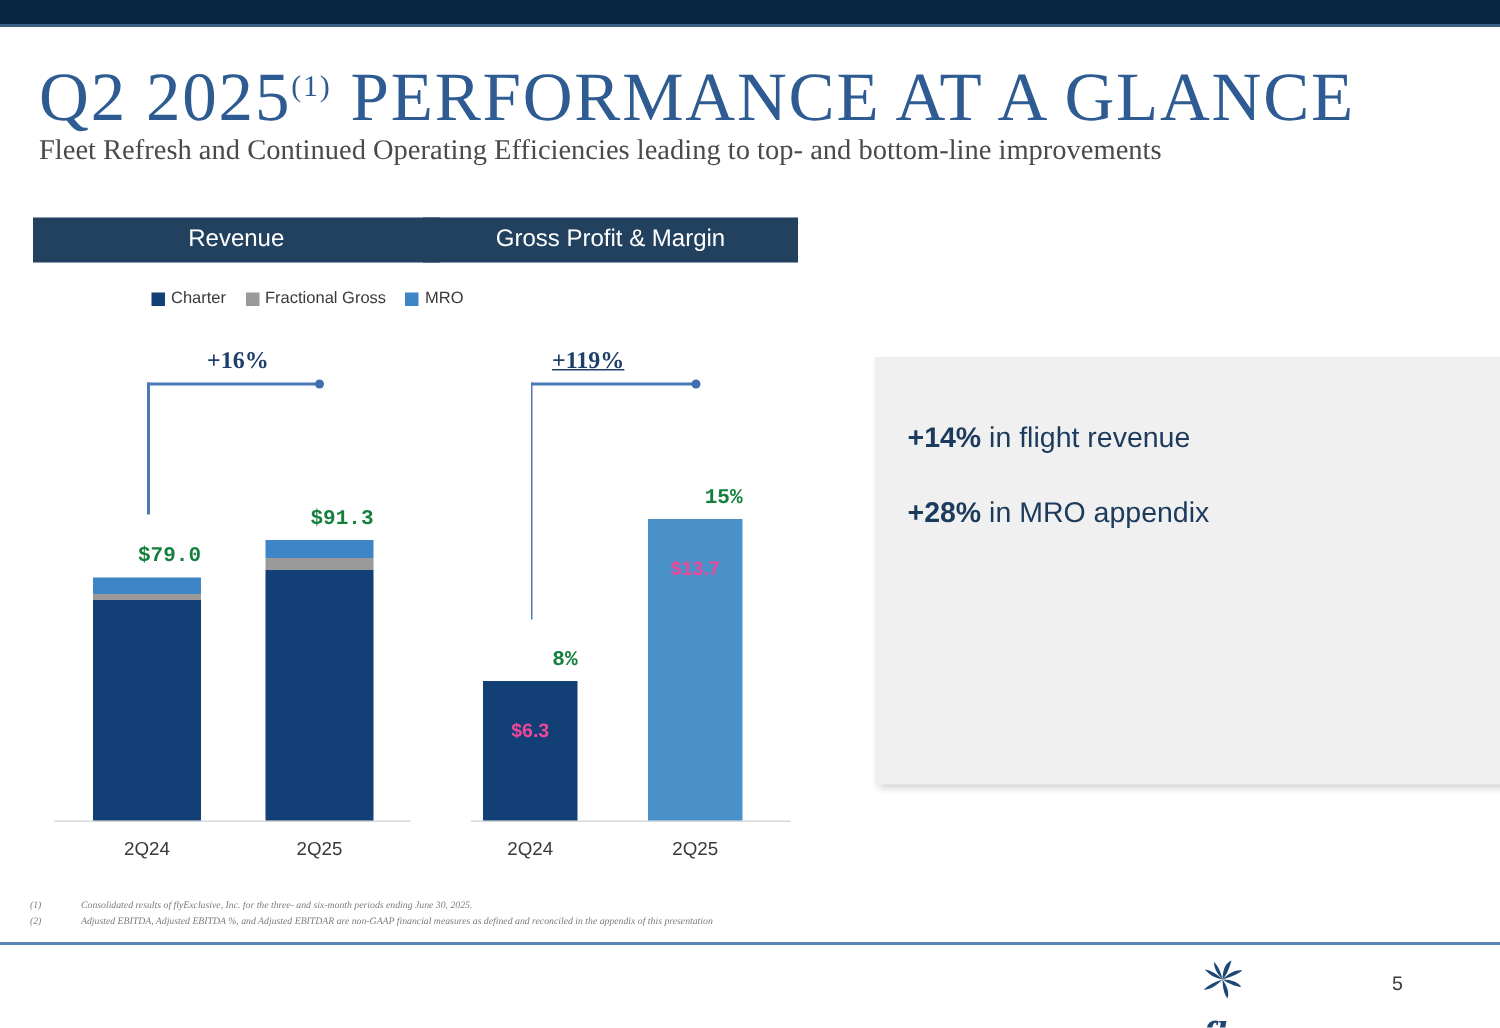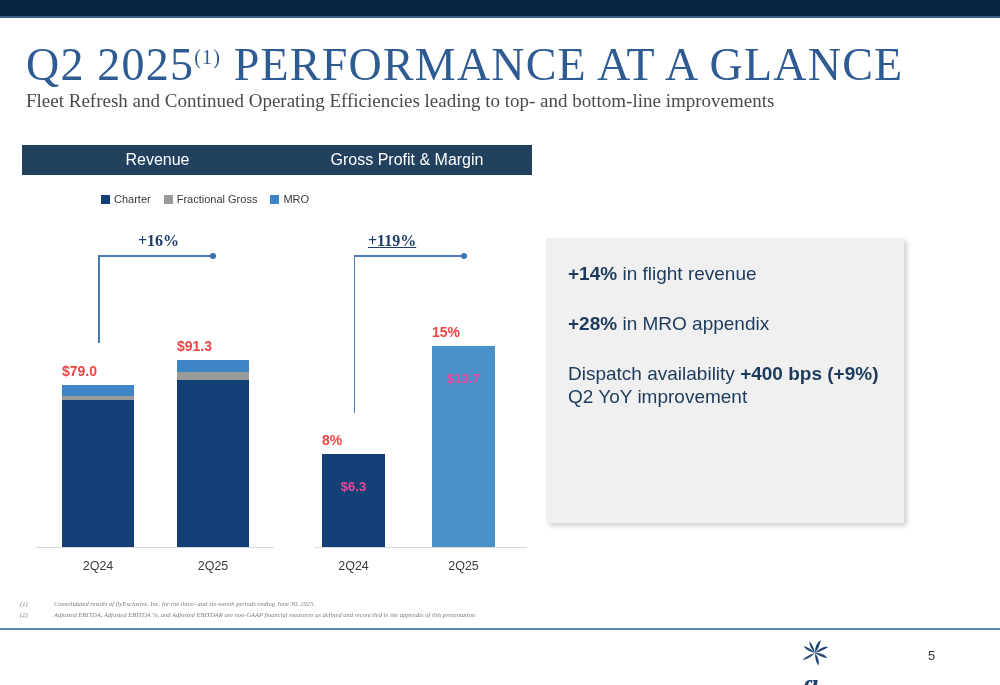--- a/index.html
+++ b/index.html
@@ -65,22 +65,22 @@
     height:1.5px; background:#d9d9d9;
   }
   .bar-stack { position:absolute; bottom:28px; }
   .seg { width:100%; }
   .cat-label {
     position:absolute; bottom:2px;
     font-size:12.5px; color:#3a3a3a; text-align:center;
   }
   .bar-top-label {
     position:absolute;
-    font-size:14px; font-weight:bold; color:#ef4444;
-    text-align:left; white-space:nowrap;
+    font-size:14px; font-weight:bold; color:#15803d;
+    text-align:right; white-space:nowrap;font-family:Liberation Mono, monospace;
   }
   .bar-in-label {
     position:absolute;
     font-size:13px; font-weight:bold; color:#ec4899;
     text-align:center; white-space:nowrap;
   }
 
   
   .callout-label {
     position:absolute; font-family:"Liberation Serif", serif;
@@ -88,24 +88,24 @@
   }
   .callout-v { position:absolute; width:1.6px; background:#4a7ab5; }
   .callout-h { position:absolute; height:1.6px; background:#4a7ab5; }
   .callout-dot {
     position:absolute; width:6px; height:6px; border-radius:50%;
     background:#3f6fad;
   }
 
   
   #highlights {
-    position:absolute; left:546px; top:238px; width:358px; height:285px;
+    position:absolute; left:583px; top:238px; width:418px; height:285px;
     background:#f0f0f0;
     box-shadow:3px 3px 5px rgba(0,0,0,0.18);
-    padding:24px 22px 0 22px;
+    padding:43px 22px 0 22px;
   }
   .hl-line {
     font-size:19px; color:#1b3a5c; line-height:1.25;
     margin-bottom:26px;
   }
   .hl-line b { font-weight:bold; }
   .hl-line.last { margin-bottom:0; }
 
   
   #footnotes {
@@ -216,23 +216,20 @@
   <div class="bar-in-label" id="gp-val-1" style="left: 132px; width: 63px; bottom: 189.471px;">$13.7</div>
   <div class="cat-label" id="gp-cat-1" style="left: 132px; width: 63px;">2Q25</div>
 </div>
 
 <div id="highlights">
   <div class="hl-line">
     <b>+14%</b><span> in flight revenue</span>
   </div>
   <div class="hl-line">
     <b>+28%</b><span> in MRO appendix</span>
-  </div>
-  <div class="hl-line last">
-    <span>Dispatch availability </span><b>+400 bps (+9%)</b><span> Q2 YoY improvement</span>
   </div>
 </div>
 
 <div id="footnotes">
   <div class="fn-row">
     <span class="fn-num">(1)</span>
     <span>Consolidated results of flyExclusive, Inc. for the three- and six-month periods ending June 30, 2025.</span>
   </div>
   <div class="fn-row">
     <span class="fn-num">(2)</span>

